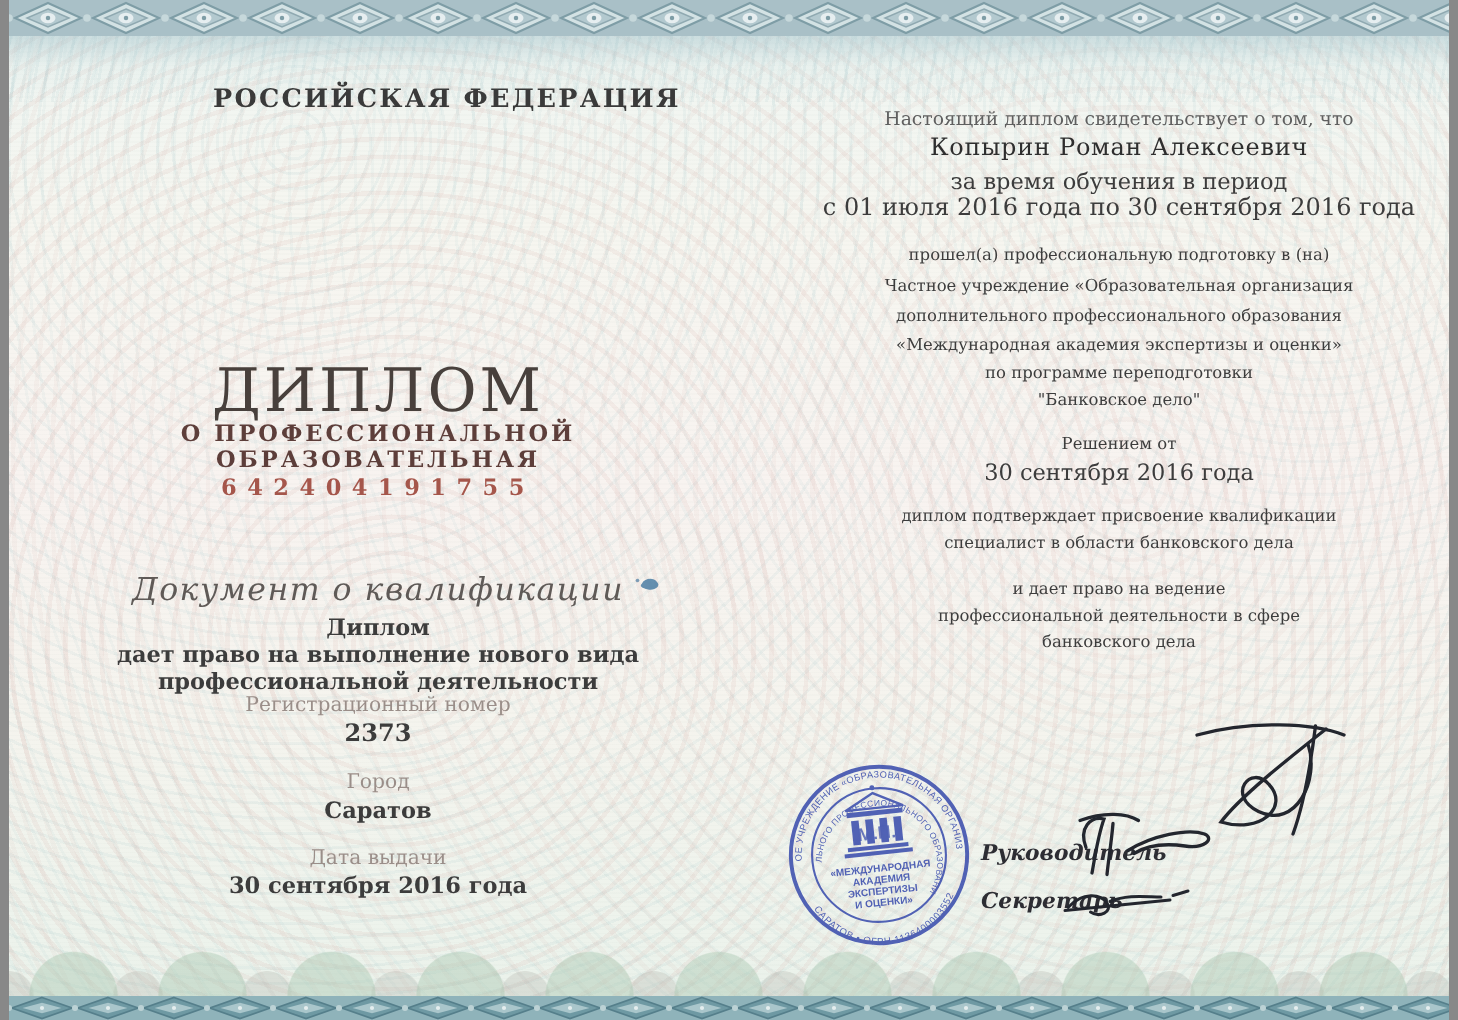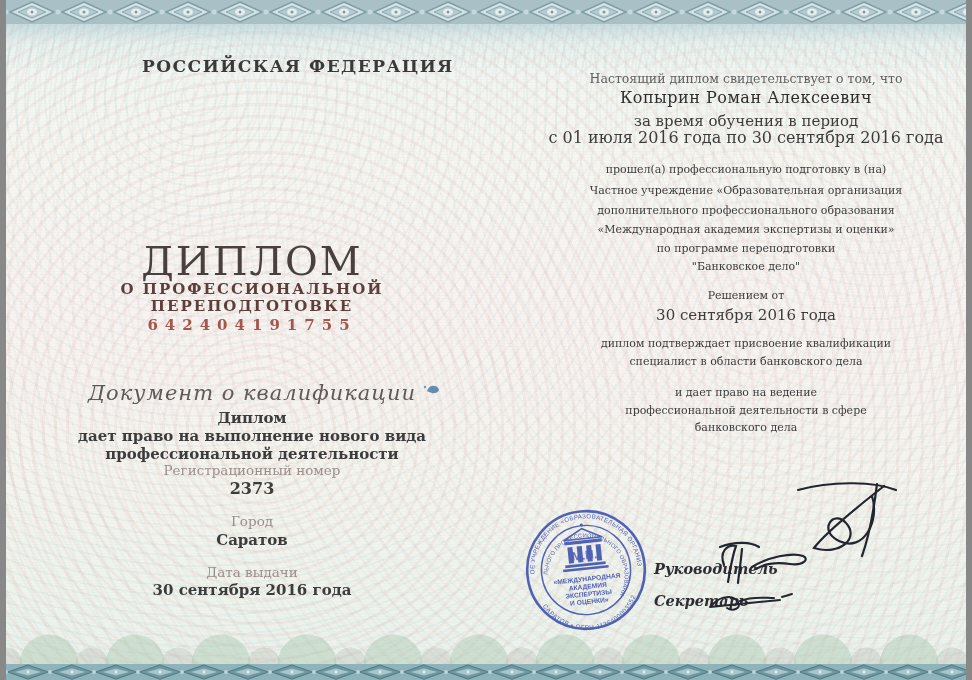--- a/index.html
+++ b/index.html
@@ -90,21 +90,21 @@
         <circle cx="0" cy="8" r="2" fill="#bcd2d5"></circle>
         <circle cx="44" cy="8" r="2" fill="#bcd2d5"></circle>
       </pattern>
     </defs>
     <rect width="972" height="16" fill="url(#bband)"></rect>
   </svg>
 
   <div class="country">РОССИЙСКАЯ ФЕДЕРАЦИЯ</div>
 
   <div class="l title" style="top:238px;">ДИПЛОМ</div>
-  <div class="l subtitle" style="top:281px;">О ПРОФЕССИОНАЛЬНОЙ ПЕРЕПОДГОТОВКЕ</div>
+  <div class="l subtitle" style="top:281px;">О ПРОФЕССИОНАЛЬНОЙ ОБРАЗОВАТЕЛЬНАЯ</div>
   <div class="l serial" style="top:317px;">642404191755</div>
   <div class="l qual-head" style="top:381px;">Документ о квалификации</div>
   <div class="l t15 b" style="top:410px;">Диплом</div>
   <div class="l t15 b" style="top:428px;">дает право на выполнение нового вида</div>
   <div class="l t15 b" style="top:446px;">профессиональной деятельности</div>
   <div class="l graylab" style="top:463px;">Регистрационный номер</div>
   <div class="l t16 b" style="top:480px;">2373</div>
   <div class="l graylab" style="top:514px;">Город</div>
   <div class="l t15 b" style="top:532px;">Саратов</div>
   <div class="l graylab" style="top:565px;">Дата выдачи</div>

